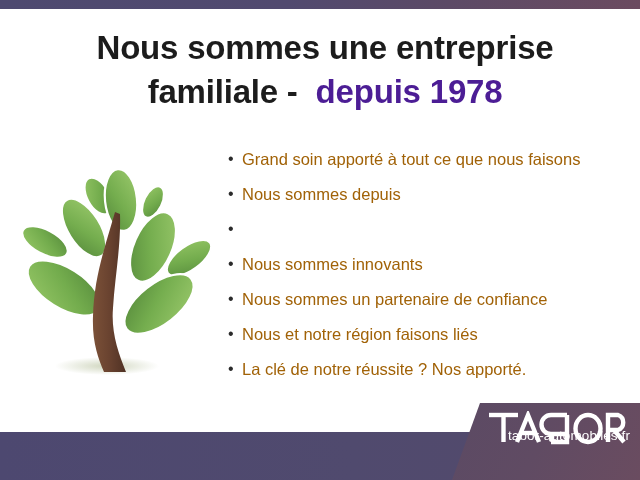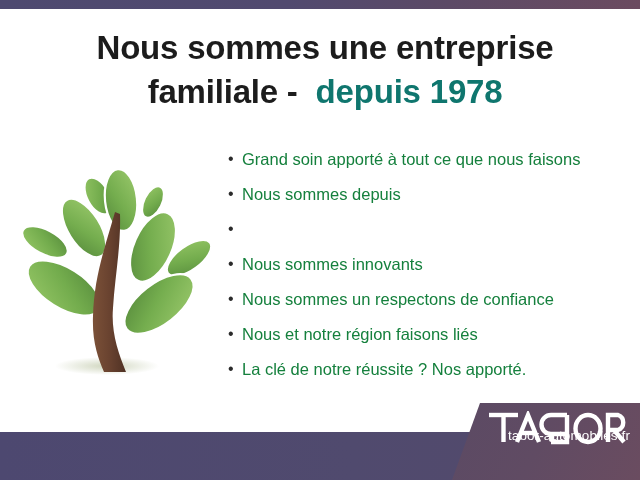--- a/index.html
+++ b/index.html
@@ -34,21 +34,21 @@
     top: 26px;
     width: 570px;
     text-align: center;
     font-size: 33px;
     font-weight: bold;
     line-height: 1.32;
     color: #1c1c1c;
     letter-spacing: -0.2px;
   }
   .heading .accent {
-    color: #0f766e;
+    color: #4c1d95;
   }
   .heading .line2 { white-space: pre; }
 
   
   .bullets {
     position: absolute;
     left: 228px;
     top: 148px;
     width: 400px;
   }
@@ -62,21 +62,21 @@
     width: 14px;
     font-size: 16px;
     line-height: 22px;
     color: #2b2b2b;
     text-align: left;
   }
   .bullet-text {
     flex: 1 1 auto;
     font-size: 16.5px;
     line-height: 22px;
-    color: #15803d;
+    color: #a16207;
     white-space: nowrap;
   }
 
   
   .tree-art {
     position: absolute;
     left: 14px;
     top: 148px;
     width: 210px;
     height: 240px;
@@ -195,21 +195,21 @@
     </div>
     <div class="bullet-row">
       <span class="bullet-dot">•</span>
     </div>
     <div class="bullet-row">
       <span class="bullet-dot">•</span>
       <span class="bullet-text">Nous sommes innovants</span>
     </div>
     <div class="bullet-row">
       <span class="bullet-dot">•</span>
-      <span class="bullet-text">Nous sommes un respectons de confiance</span>
+      <span class="bullet-text">Nous sommes un partenaire de confiance</span>
     </div>
     <div class="bullet-row">
       <span class="bullet-dot">•</span>
       <span class="bullet-text">Nous et notre région faisons liés</span>
     </div>
     <div class="bullet-row">
       <span class="bullet-dot">•</span>
       <span class="bullet-text">La clé de notre réussite ? Nos apporté.</span>
     </div>
   </div>

